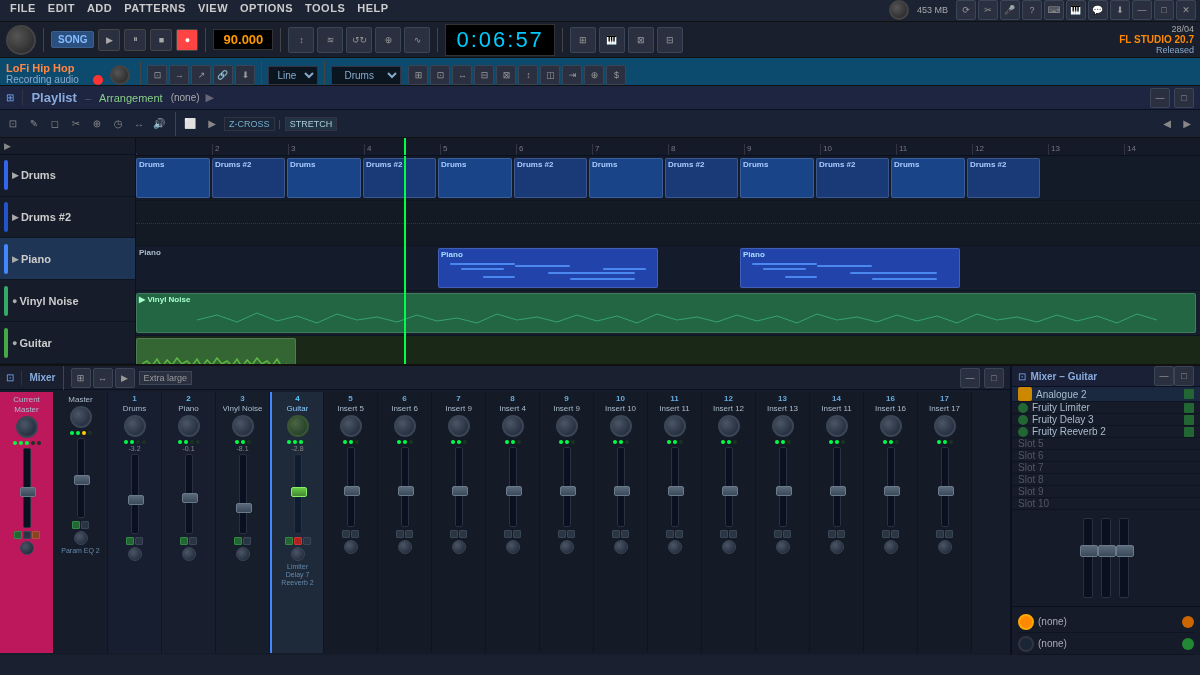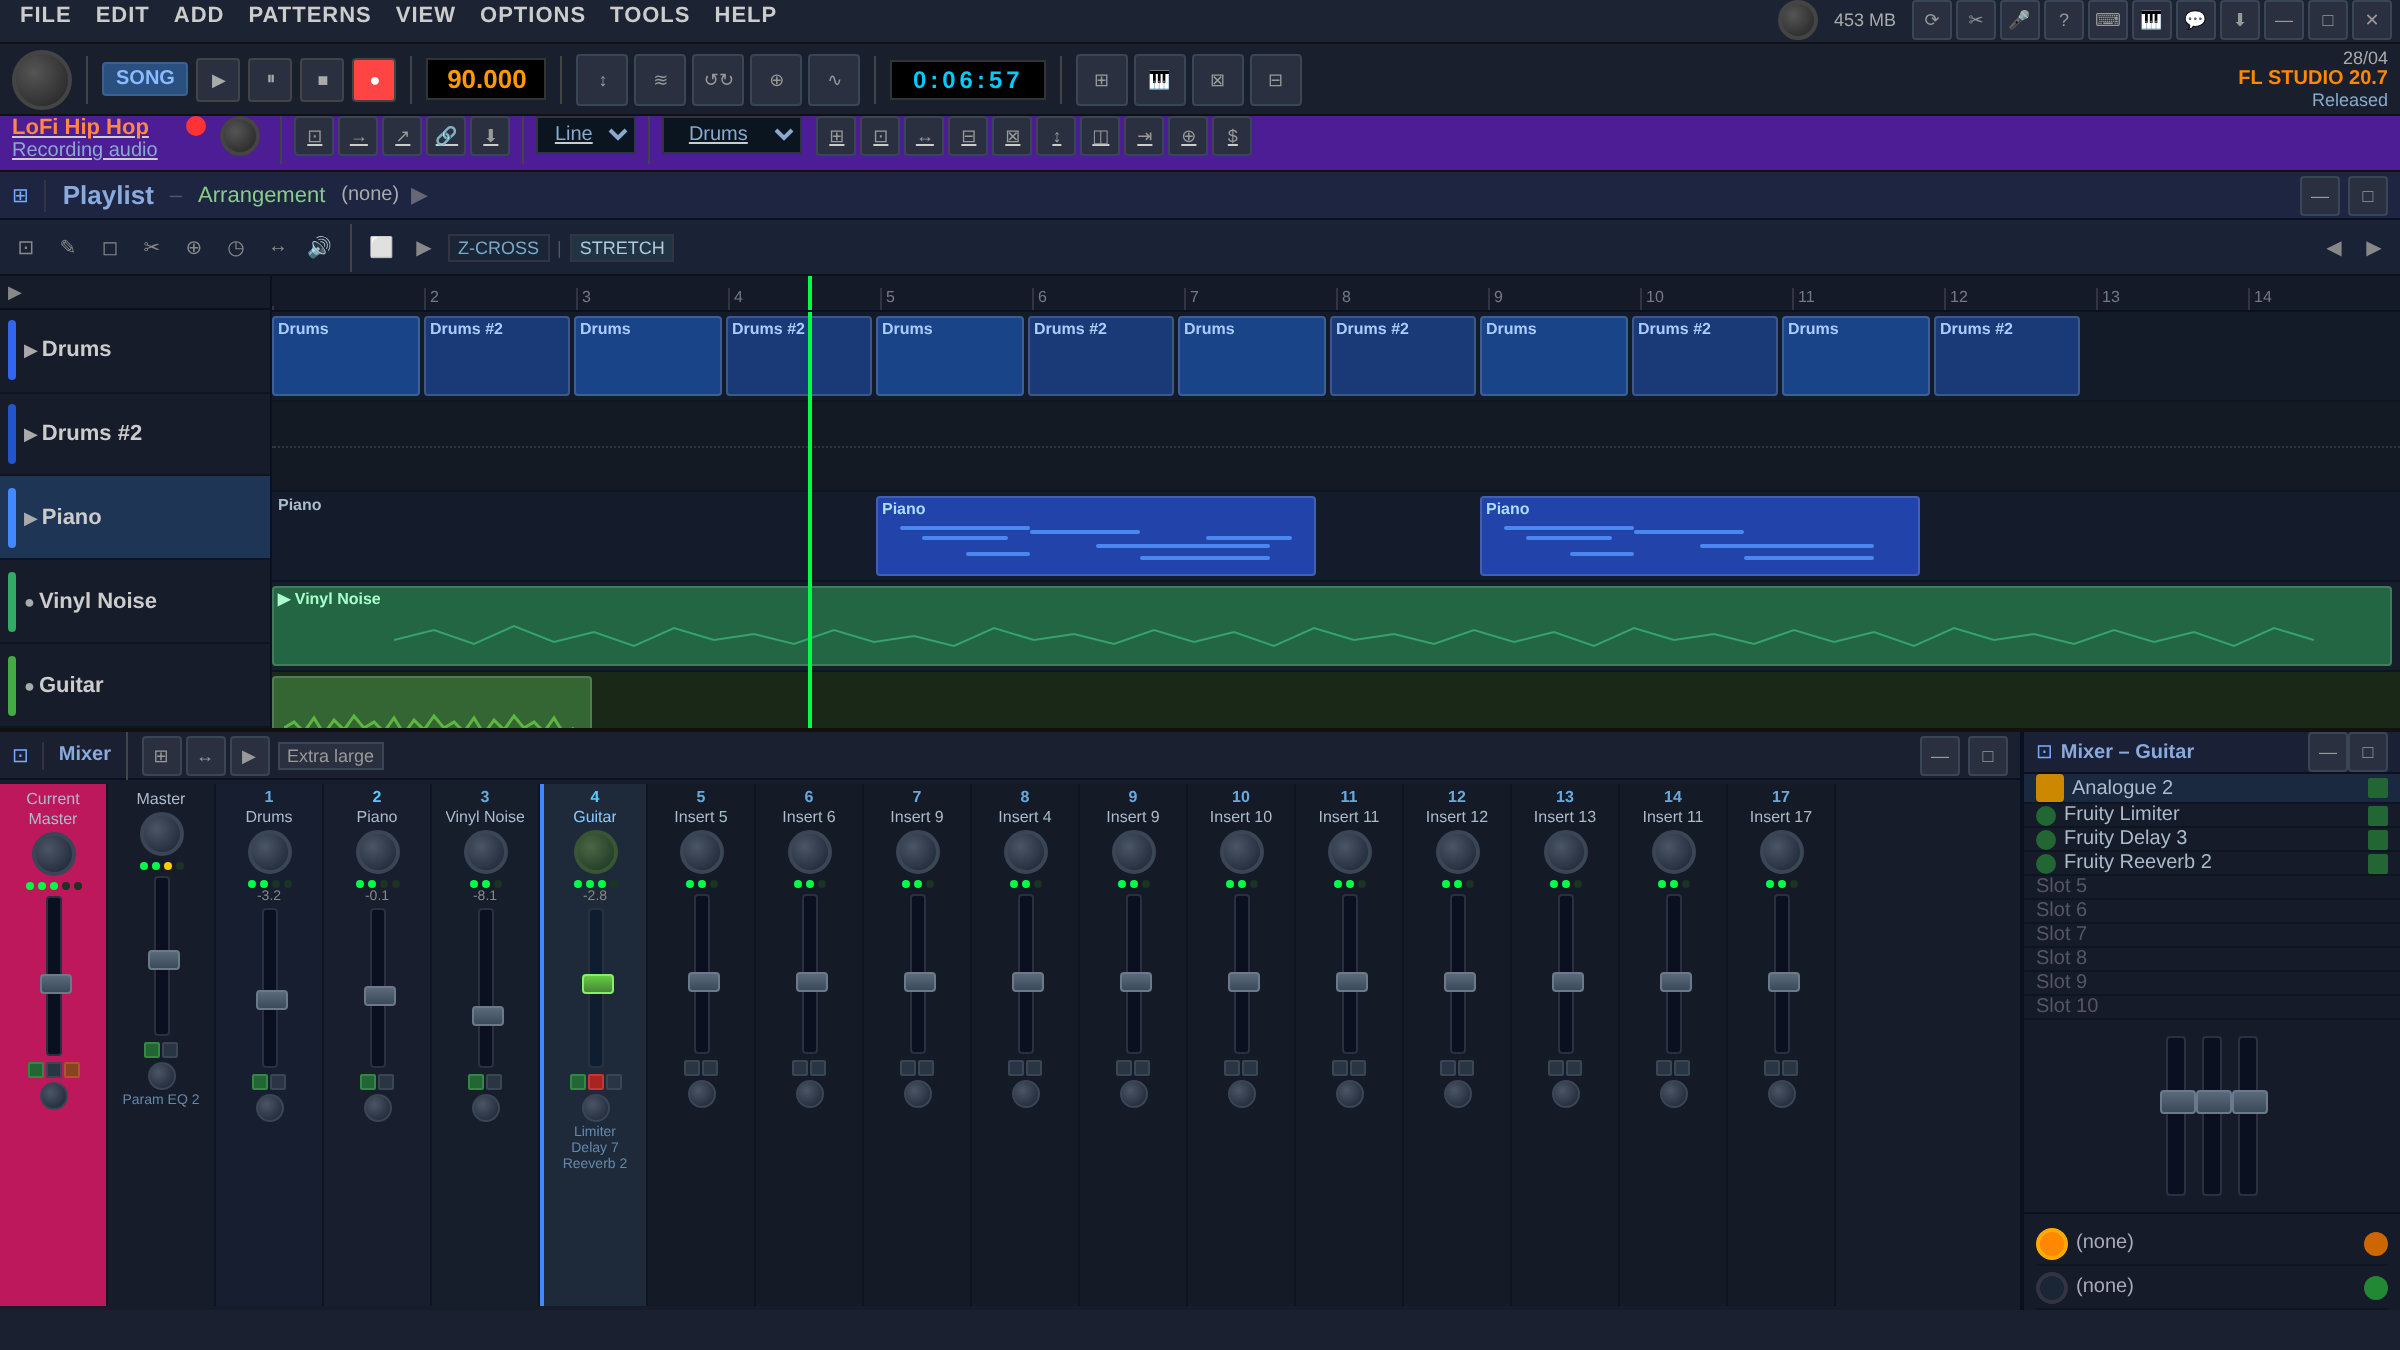--- a/index.html
+++ b/index.html
@@ -61,22 +61,22 @@
       font-size: 13px;
       font-weight: bold;
       padding: 2px 8px;
       border: 1px solid #333;
       min-width: 60px;
       text-align: center;
     }
     #time-display {
       background: #000;
       color: #00ccff;
-      font-size: 12px;
-      font-weight: bold;
+      font-size: 22px;
+      font-weight: normal;
       padding: 2px 10px;
       border: 1px solid #333;
       letter-spacing: 2px;
     }
     .transport-knob {
       width: 26px;
       height: 26px;
       background: radial-gradient(circle at 35% 35%, #555, #222);
       border-radius: 50%;
       border: 2px solid #444;
@@ -98,28 +98,27 @@
       align-items: center;
       gap: 6px;
       font-size: 10px;
       color: #aaa;
     }
     .fl-info { text-align: right; }
     .fl-info .version { color: #ff8800; font-weight: bold; }
 
     
     #toolbar2 {
-      background: #4c1d95;
+      background: #0c4a6e;
       height: 28px;
       display: flex;
-      align-items: flex-start;
+      align-items: flex-end;
       padding: 0 6px;
       border-bottom: 1px solid #111;
       gap: 3px;
-      text-decoration: underline;
     }
     .project-name {
       color: #ff8844;
       font-size: 11px;
       font-weight: bold;
       margin-right: 8px;
     }
     .project-sub { color: #88aacc; font-size: 10px; }
     .tb2-btn {
       width: 20px; height: 20px;
@@ -1200,20 +1199,38 @@
         <div class="fader-track">
           <div class="fader-handle" style="bottom:30px;"></div>
         </div>
         <div class="ch-btn-row">
           <div class="ch-btn"></div>
           <div class="ch-btn"></div>
         </div>
         <div class="send-knob"></div>
       </div>
           <div class="mixer-channel insert-ch">
+        <div class="ch-num">16</div>
+        <div class="ch-name">Insert 16</div>
+        <div class="ch-knob"></div>
+        <div class="led-row">
+          <div class="led on"></div>
+          <div class="led on"></div>
+          <div class="led"></div>
+        </div>
+        <div class="fader-track">
+          <div class="fader-handle" style="bottom:30px;"></div>
+        </div>
+        <div class="ch-btn-row">
+          <div class="ch-btn"></div>
+          <div class="ch-btn"></div>
+        </div>
+        <div class="send-knob"></div>
+      </div>
+          <div class="mixer-channel insert-ch">
         <div class="ch-num">17</div>
         <div class="ch-name">Insert 17</div>
         <div class="ch-knob"></div>
         <div class="led-row">
           <div class="led on"></div>
           <div class="led on"></div>
           <div class="led"></div>
         </div>
         <div class="fader-track">
           <div class="fader-handle" style="bottom:30px;"></div>

